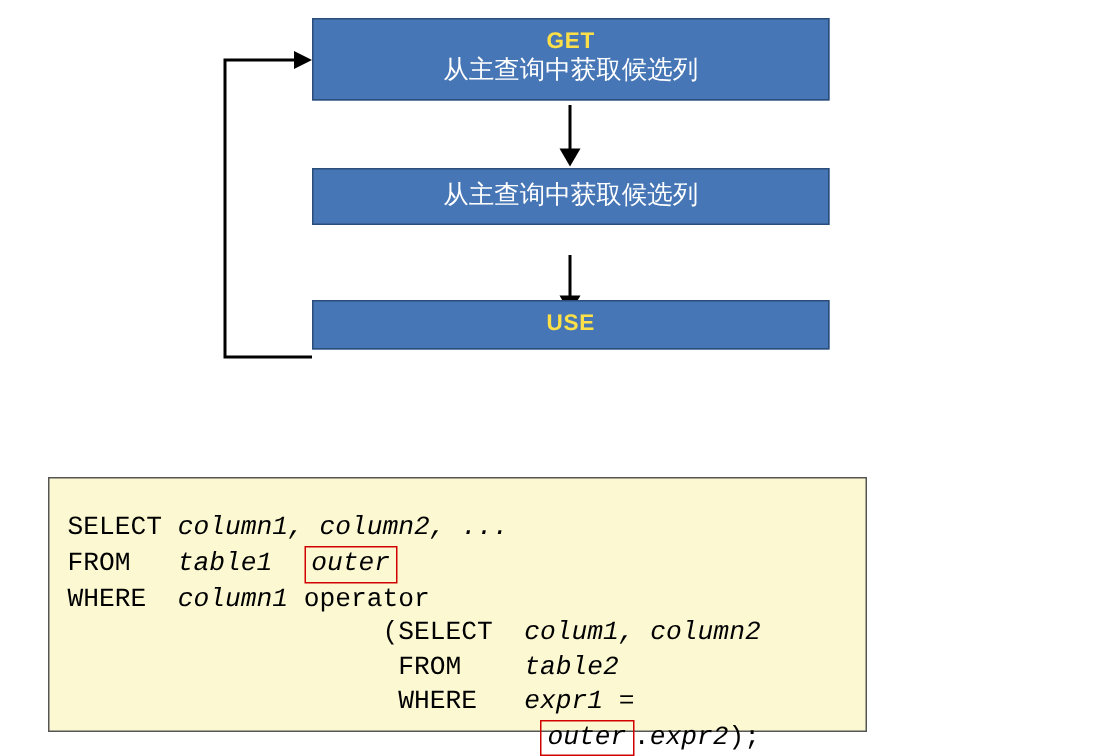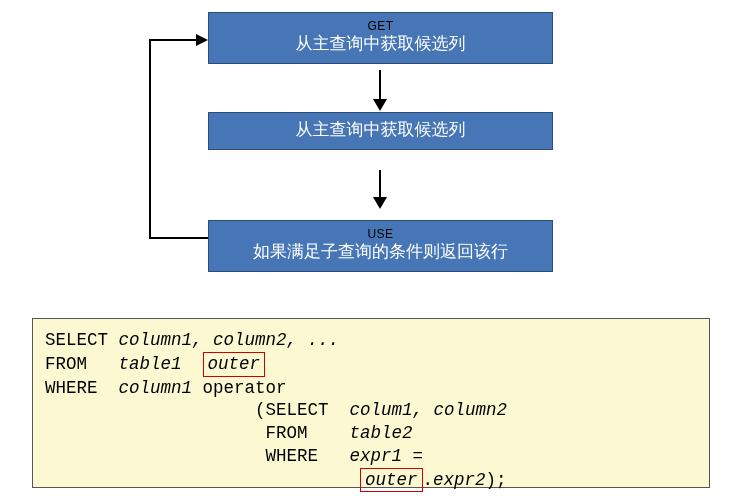--- a/index.html
+++ b/index.html
@@ -21,34 +21,34 @@
     position: absolute;
     left: 208px;
     width: 345px;
     background: #4676b5;
     border: 1px solid #2a4d7a;
     color: #ffffff;
     text-align: center;
     padding: 6px 10px 8px 10px;
   }
   .flow-box .title {
-    font-weight: normal;
-    font-size: 12px;
-    color: #000000;
+    font-weight: bold;
+    font-size: 15px;
+    color: #fde047;
     letter-spacing: 0.5px;
   }
   .flow-box .desc {
     font-size: 17px;
     color: #ffffff;
     line-height: 1.3;
   }
 
   #box1 { top: 12px; }
   #box2 { top: 112px; }
-  #box3 { top: 220px; }
+  #box3 { top: 200px; }
 
   .arrow-down {
     position: absolute;
     left: 376px;
     width: 0;
     height: 0;
   }
   .arrow-down::before {
     content: "";
     position: absolute;
@@ -73,27 +73,27 @@
   .feedback-line {
     position: absolute;
     pointer-events: none;
   }
   .feedback-line svg { position: absolute; left: 0; top: 0; }
 
   .code-box {
     position: absolute;
     left: 32px;
     top: 318px;
-    width: 678px;
+    width: 546px;
     height: 170px;
     background: #fcf9d2;
     border: 1px solid #555;
     font-family: "Courier New", monospace;
     font-size: 17.5px;
-    padding: 10px 12px;
+    padding: 22px 12px;
     line-height: 1.3;
     white-space: pre;
   }
   .code-box .kw { font-family: "Courier New", monospace; }
   .code-box .it { font-style: italic; }
   .outer-label {
     display: inline-block;
     border: 1.5px solid #d00000;
     padding: 0 4px;
     font-style: italic;
@@ -113,21 +113,20 @@
   <div class="arrow-down" id="arr1"></div>
 
   <div class="flow-box" id="box2">
     <div class="desc">从主查询中获取候选列</div>
   </div>
 
   <div class="arrow-down" id="arr2"></div>
 
   <div class="flow-box" id="box3">
     <div class="title">USE</div>
-    <div class="desc">如果满足子查询的条件则返回该行</div>
   </div>
 
   <div class="feedback-line">
     <svg width="742" height="310">
       <path d="M 208 238 L 150 238 L 150 40 L 200 40" stroke="#000" stroke-width="2" fill="none"></path>
       <polygon points="208,40 196,34 196,46" fill="#000"></polygon>
     </svg>
   </div>
 
 </div>

